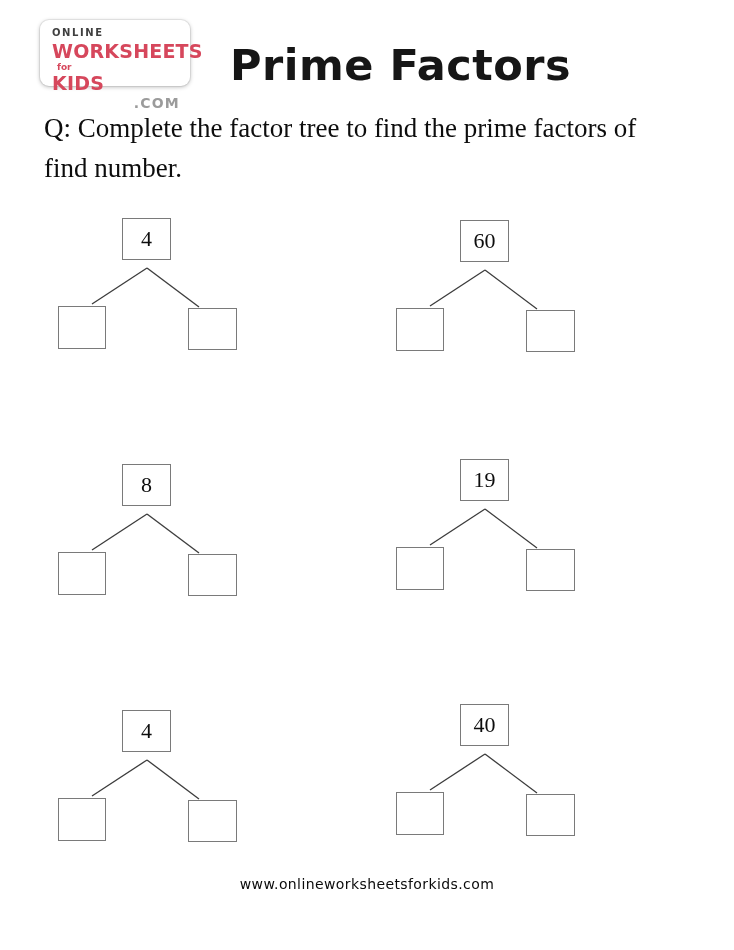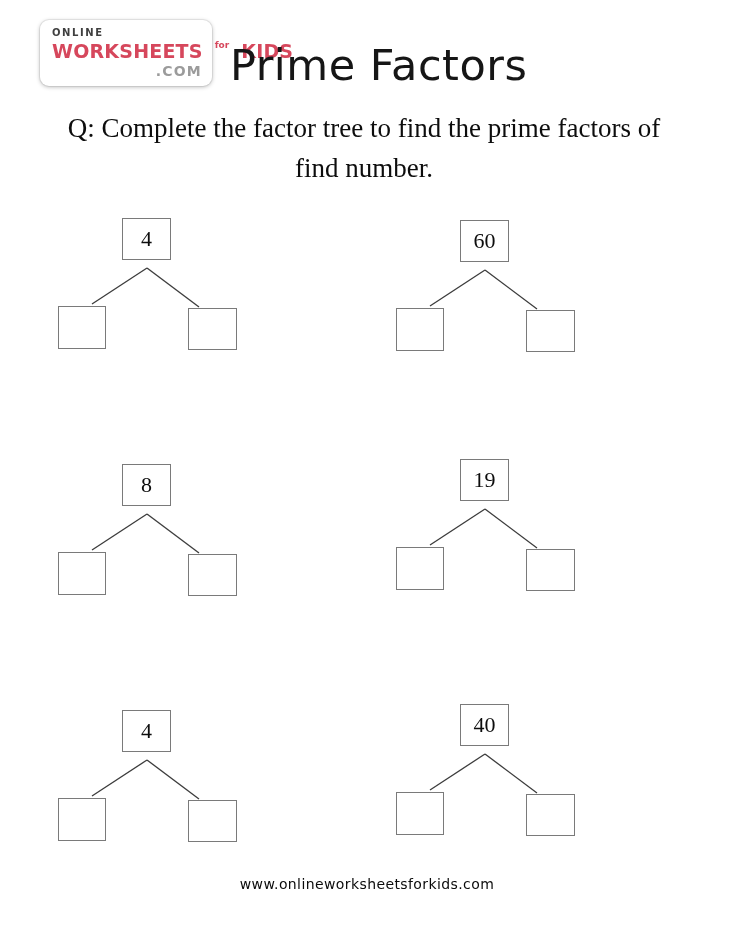--- a/index.html
+++ b/index.html
@@ -8,49 +8,49 @@
     --box-border:#7a7a7a;
   }
   *{margin:0;padding:0;box-sizing:border-box;}
   html,body{background:#ffffff;}
   body{
     width:734px;height:950px;position:relative;overflow:hidden;
     font-family:"Liberation Sans", sans-serif;color:#1a1a1a;
   }
   
   .logo{
-    position:absolute;left:40px;top:20px;width:172px;height:66px;
+    position:absolute;left:40px;top:20px;width:150px;height:66px;
     background:#ffffff;border-radius:9px;
     box-shadow:0 1px 4px rgba(0,0,0,.28), 0 0 0 1px #f0f0f0;
     padding:7px 10px 5px 12px;
   }
   .logo-online{
     font-size:10px;font-weight:bold;letter-spacing:1.6px;color:#3f3f3f;
     font-family:"DejaVu Sans", sans-serif;
   }
   .logo-brand{
     display:flex;align-items:flex-start;margin-top:2px;white-space:nowrap;
-    font-family:"DejaVu Sans", sans-serif;font-weight:bold;color:var(--brand-color);
+    font-family:"DejaVu Sans", sans-serif;font-weight:bold;color:var(--brand-color);flex-direction:column;
   }
   .logo-big{font-size:19px;letter-spacing:.2px;}
-  .logo-for{font-size:9px;margin:0 12px;}
+  .logo-for{font-size:9px;margin:0 5px;}
   .logo-com{
     text-align:right;font-size:14px;font-weight:bold;letter-spacing:1.2px;
     color:#9b9b9b;font-family:"DejaVu Sans", sans-serif;margin-top:1px;
   }
   .page-title{
     position:absolute;left:230px;top:40px;
     font-family:"DejaVu Sans", sans-serif;
-    font-size:43px;font-weight:normal;letter-spacing:.5px;color:#161616;
+    font-size:43px;font-weight:bold;letter-spacing:.5px;color:#161616;
   }
   
   .question{
     position:absolute;left:44px;top:108px;width:640px;
     font-family:"Liberation Serif", serif;
-    font-size:27px;line-height:40px;color:#0d0d0d;text-align:center;
+    font-size:27px;line-height:40px;color:#0d0d0d;
   }
   
   .tree{position:absolute;width:200px;height:148px;}
   .branches{position:absolute;left:0;top:0;width:200px;height:148px;}
   .branches line{stroke:var(--line-color);stroke-width:1.3;}
   .nbox{
     position:absolute;border:1px solid var(--box-border);background:#ffffff;
     display:flex;align-items:center;justify-content:center;
     font-family:"Liberation Serif", serif;font-size:22px;color:#0d0d0d;
   }

